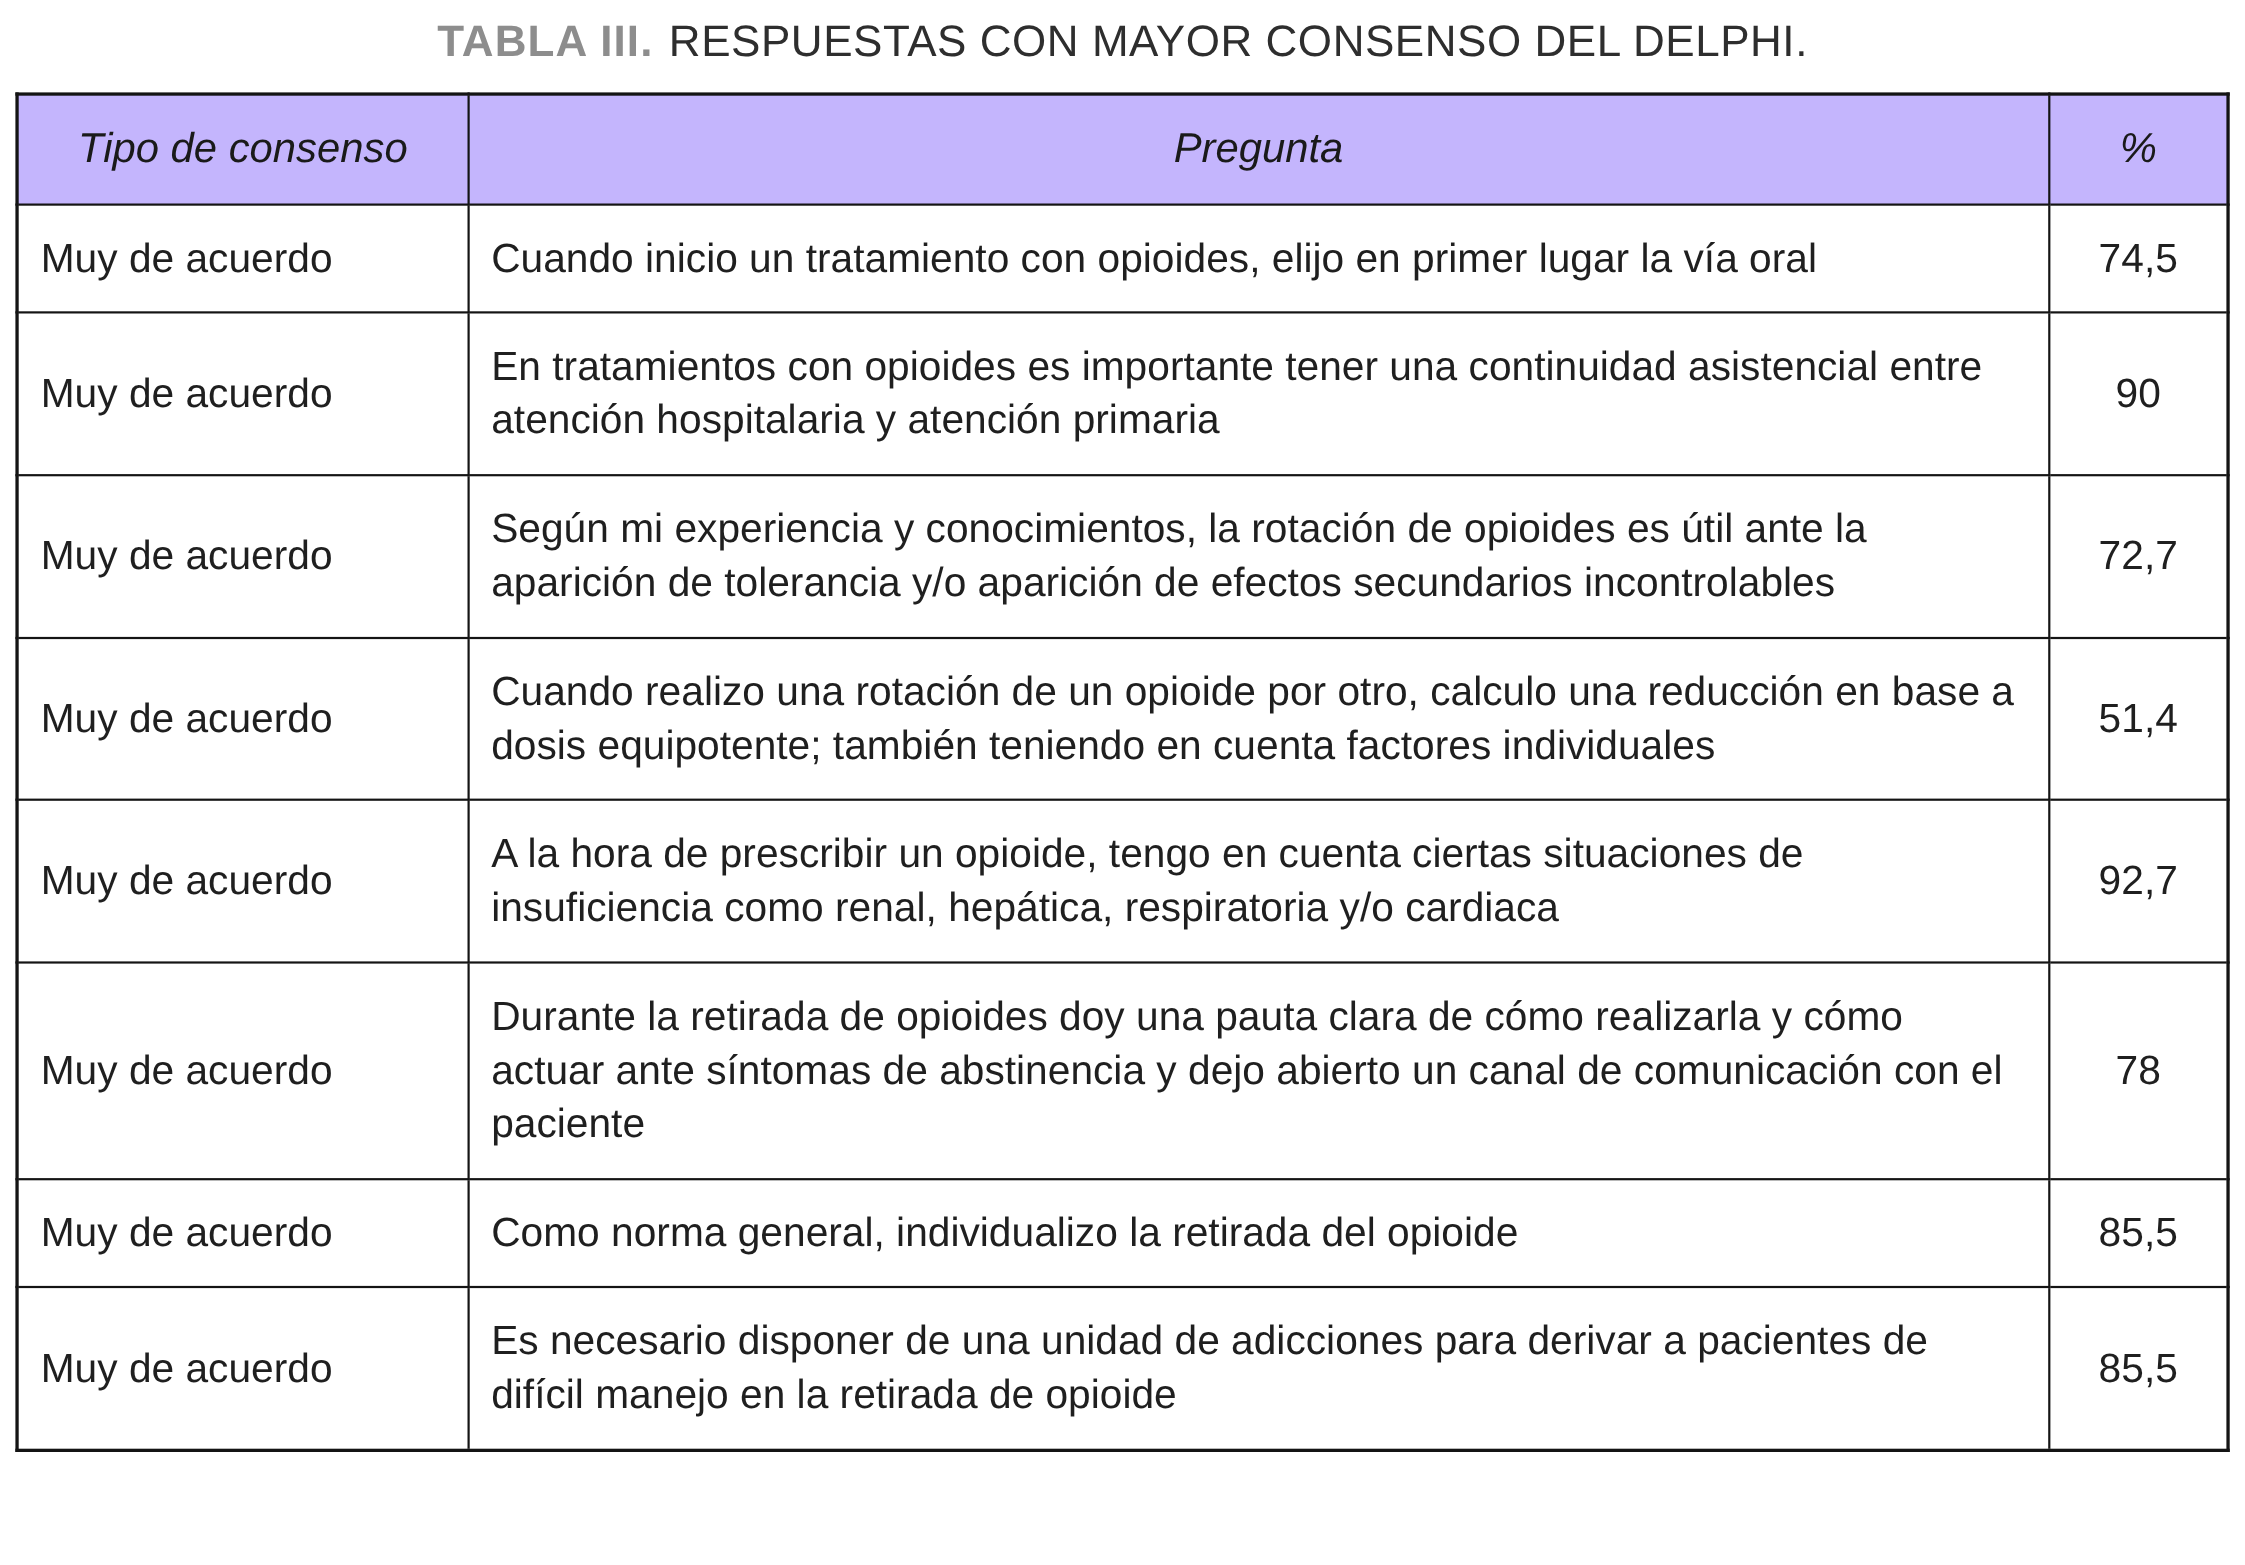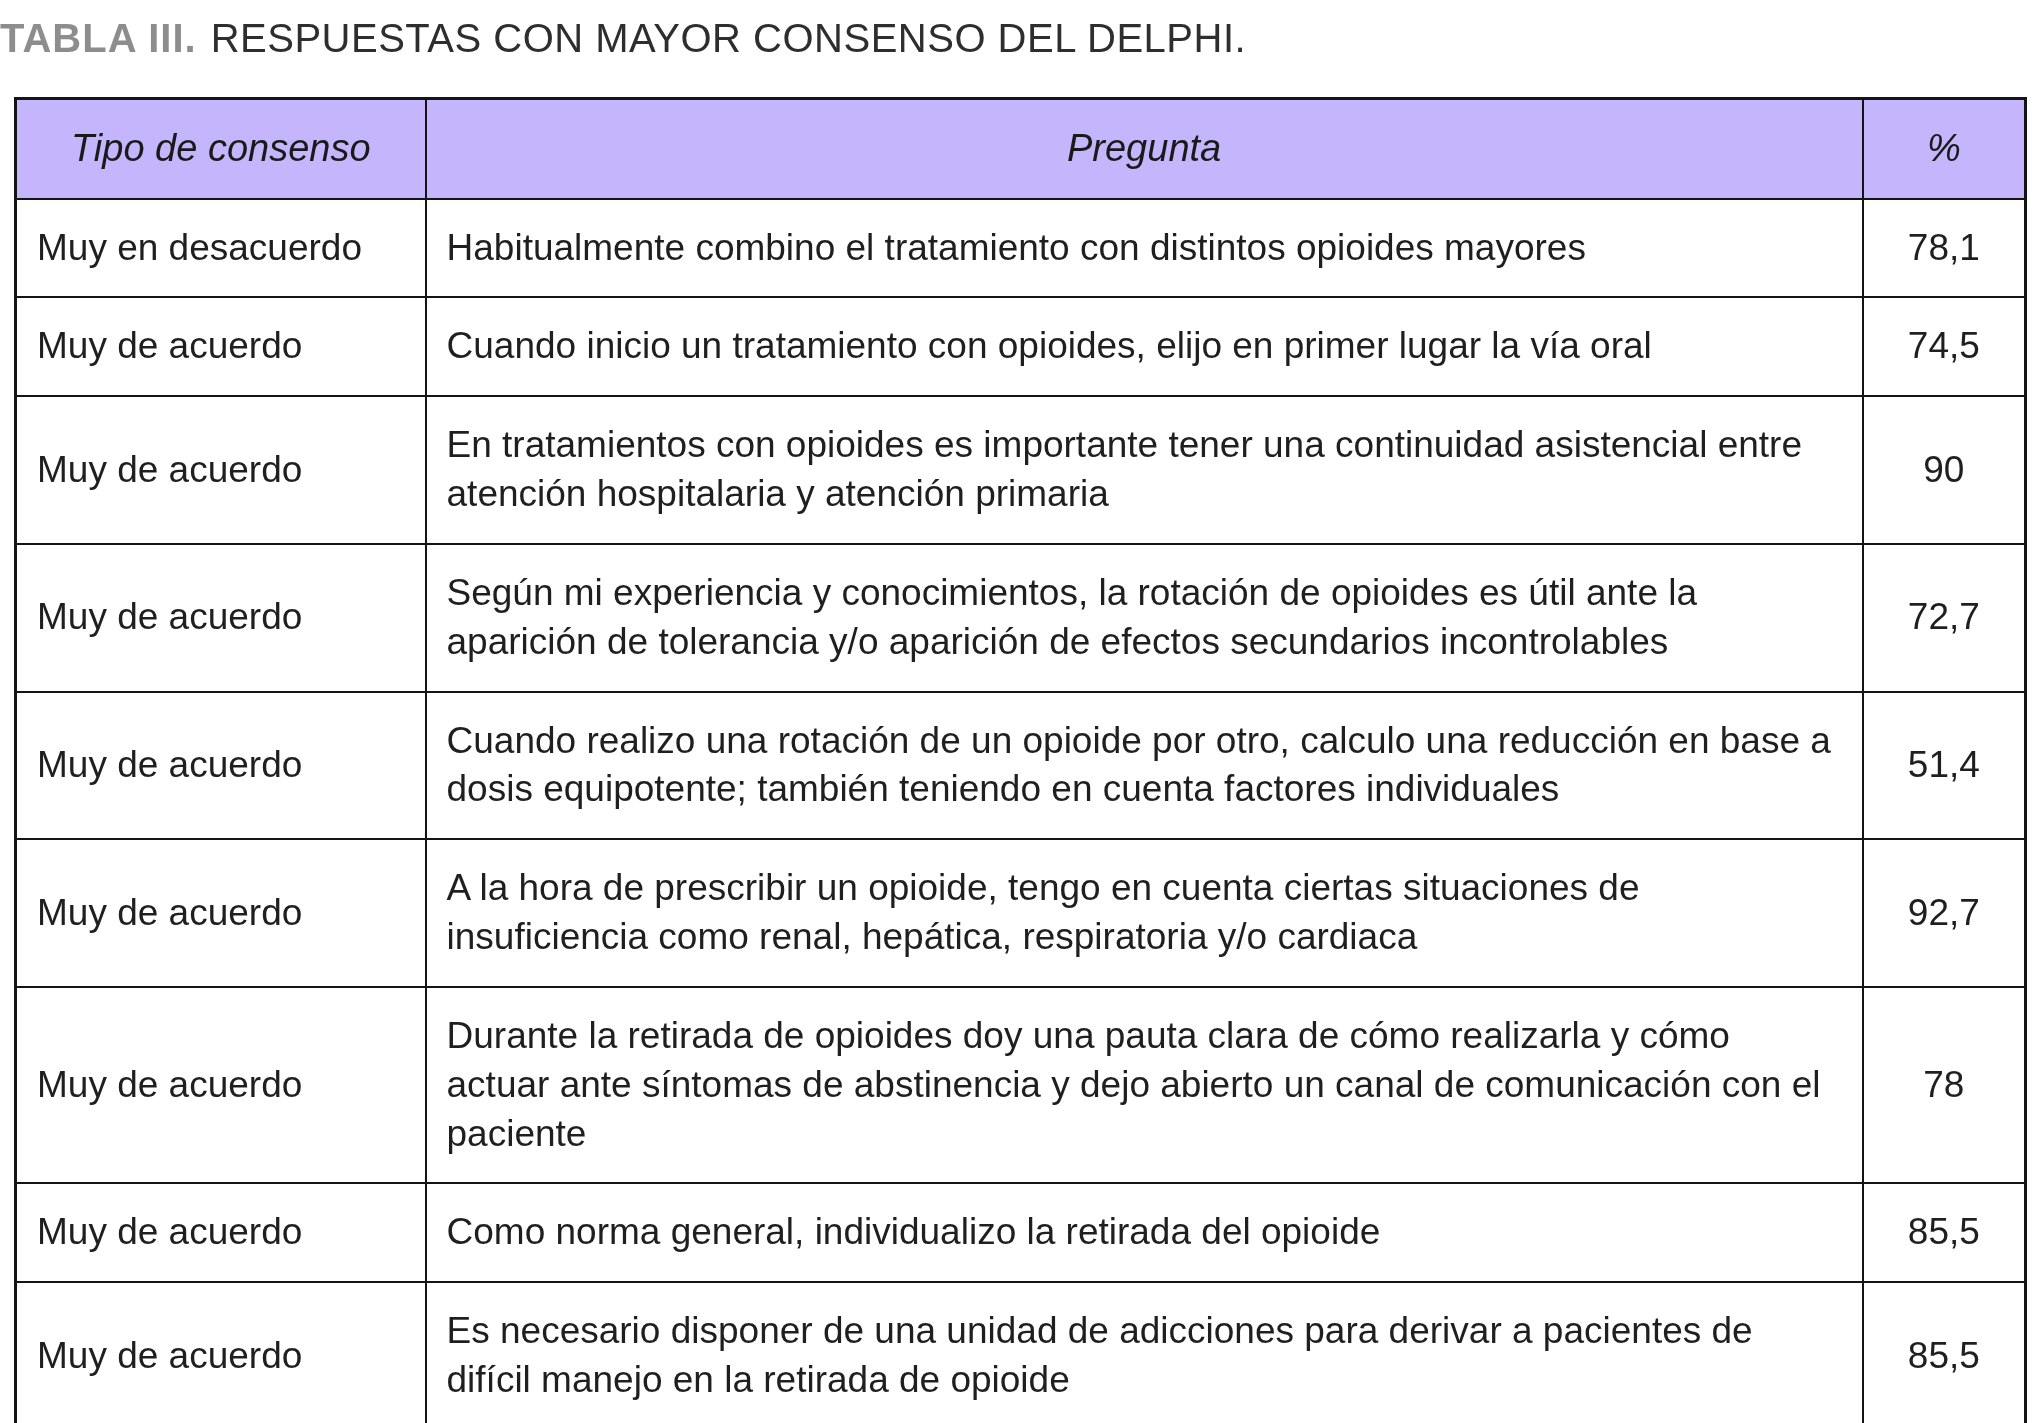--- a/index.html
+++ b/index.html
@@ -10,23 +10,23 @@
     color: #1f1f1f;
   }
   .page {
     width: 2041px;
     height: 1423px;
     box-sizing: border-box;
     background: #ffffff;
     overflow: hidden;
   }
   .title {
-    text-align: left;
+    text-align: center;
     padding-top: 16px;
-    margin-bottom: 37px;
+    margin-bottom: 24px;
     font-size: 40px;
     line-height: 1.1;
     white-space: nowrap;
   }
   .title-label {
     color: #8d8d8d;
     font-weight: bold;
     letter-spacing: 1px;
     margin-right: 14px;
   }
@@ -97,25 +97,20 @@
     </colgroup>
     <thead>
       <tr>
         <th>Tipo de consenso</th>
         <th>Pregunta</th>
         <th>%</th>
       </tr>
     </thead>
     <tbody>
       <tr>
-        <td class="consenso">Muy en desacuerdo</td>
-        <td class="pregunta">Habitualmente combino el tratamiento con distintos opioides mayores</td>
-        <td class="pct">78,1</td>
-      </tr>
-      <tr>
         <td class="consenso">Muy de acuerdo</td>
         <td class="pregunta">Cuando inicio un tratamiento con opioides, elijo en primer lugar la vía oral</td>
         <td class="pct">74,5</td>
       </tr>
       <tr>
         <td class="consenso">Muy de acuerdo</td>
         <td class="pregunta">En tratamientos con opioides es importante tener una continuidad asistencial entre atención hospitalaria y atención primaria</td>
         <td class="pct">90</td>
       </tr>
       <tr>

